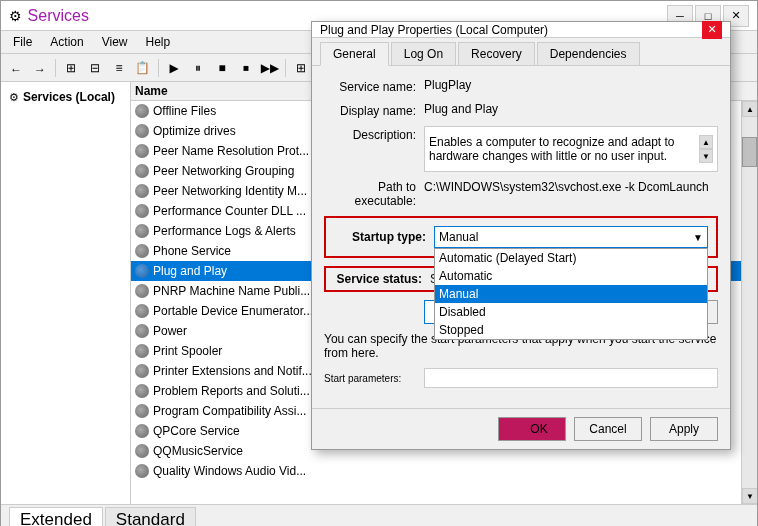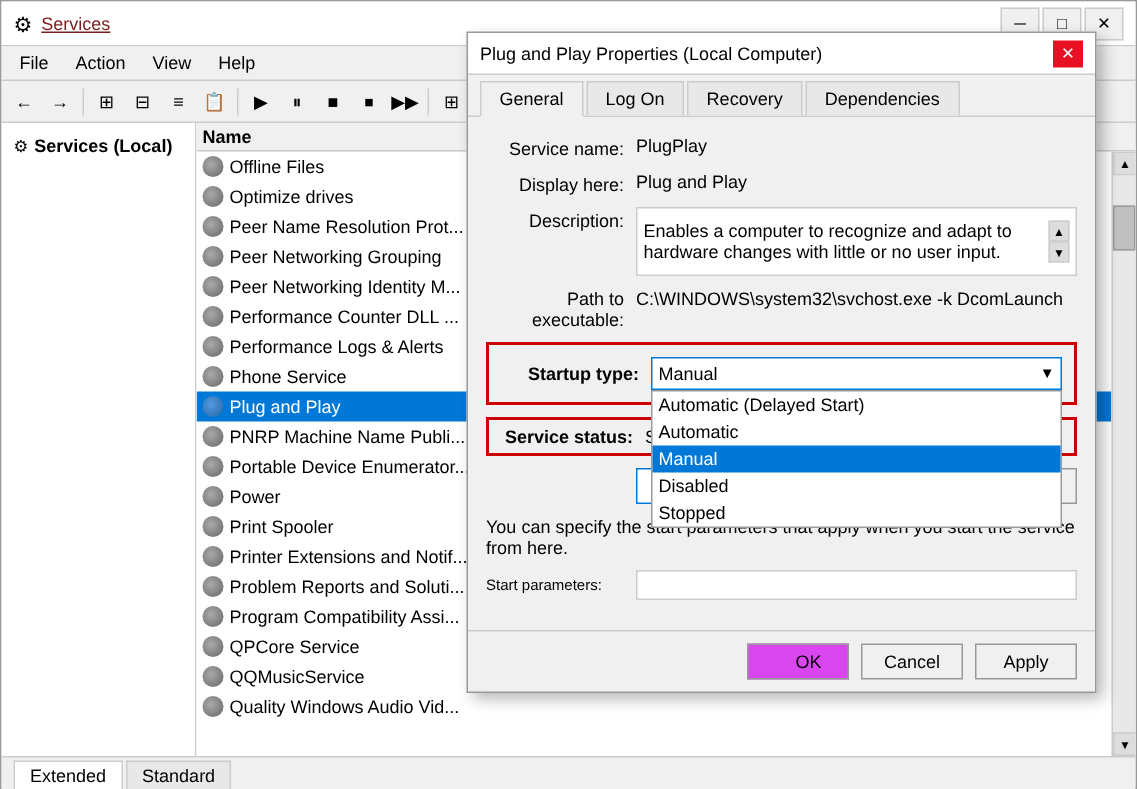--- a/index.html
+++ b/index.html
@@ -17,21 +17,21 @@
     .title-bar {
       background: #fff;
       height: 30px;
       display: flex;
       align-items: center;
       padding: 0 8px;
       border-bottom: 1px solid #ccc;
     }
 
     .title-bar-icon { font-size: 14px; margin-right: 6px; }
-    .title-bar-text { font-size: 12px; color: #7f1d1d; flex: 1; text-decoration: underline; }
+    .title-bar-text { font-size: 16px; color: #a21caf; flex: 1; }
     .title-bar-controls { display: flex; gap: 2px; }
     .title-btn { width: 26px; height: 22px; background: #f0f0f0; border: 1px solid #ccc; font-size: 11px; cursor: pointer; display: flex; align-items: center; justify-content: center; }
 
     .menu-bar {
       display: flex;
       background: #f0f0f0;
       padding: 2px 4px;
       border-bottom: 1px solid #ccc;
       gap: 2px;
     }
@@ -102,21 +102,21 @@
       top: 20px;
       left: 310px;
       width: 420px;
       background: #f0f0f0;
       border: 1px solid #999;
       box-shadow: 4px 4px 10px rgba(0,0,0,0.3);
     }
 
     .dialog-title-bar {
       background: #fff;
-      height: 28px;
+      height: 16px;
       display: flex;
       align-items: center;
       padding: 0 8px;
       border-bottom: 1px solid #ccc;
     }
     .dialog-title-text { flex: 1; font-size: 12px; }
     .dialog-close-btn { width: 20px; height: 18px; background: #e81123; border: none; color: #fff; font-size: 11px; cursor: pointer; display: flex; align-items: center; justify-content: center; }
 
     .dialog-tabs {
       display: flex;
@@ -279,33 +279,33 @@
       width: 68px;
       height: 24px;
       background: #f0f0f0;
       border: 1px solid #999;
       font-size: 12px;
       cursor: pointer;
       display: flex;
       align-items: center;
       justify-content: center;
     }
-    .footer-btn.primary { background: #d946ef; padding-left: 14px; }
+    .footer-btn.primary { background: #be185d; padding-left: 14px; }
 
     .tab-bar {
       height: 22px;
       display: flex;
       background: #f0f0f0;
       border-top: 1px solid #ccc;
       padding: 2px 0 0 8px;
       gap: 2px;
     }
     .tab {
       padding: 2px 10px;
-      font-size: 12px;
+      font-size: 17px;
       border: 1px solid #ccc;
       border-bottom: none;
       background: #e8e8e8;
       cursor: pointer;
     }
     .tab.active {
       background: #fff;
     }
 
     .list-icon {
@@ -518,21 +518,21 @@
     </div>
 
     <div class="dialog-content">
 
       <div class="form-row">
         <span class="form-label">Service name:</span>
         <span class="form-value">PlugPlay</span>
       </div>
 
       <div class="form-row">
-        <span class="form-label">Display here:</span>
+        <span class="form-label">Display name:</span>
         <span class="form-value">Plug and Play</span>
       </div>
 
       <div class="form-row">
         <span class="form-label">Description:</span>
         <div class="form-value-desc">
           <div class="desc-scroll">
             <span class="desc-text">Enables a computer to recognize and adapt to hardware changes with little or no user input.</span>
             <div class="desc-scrollbar">
               <div class="scroll-arrow">▲</div>

